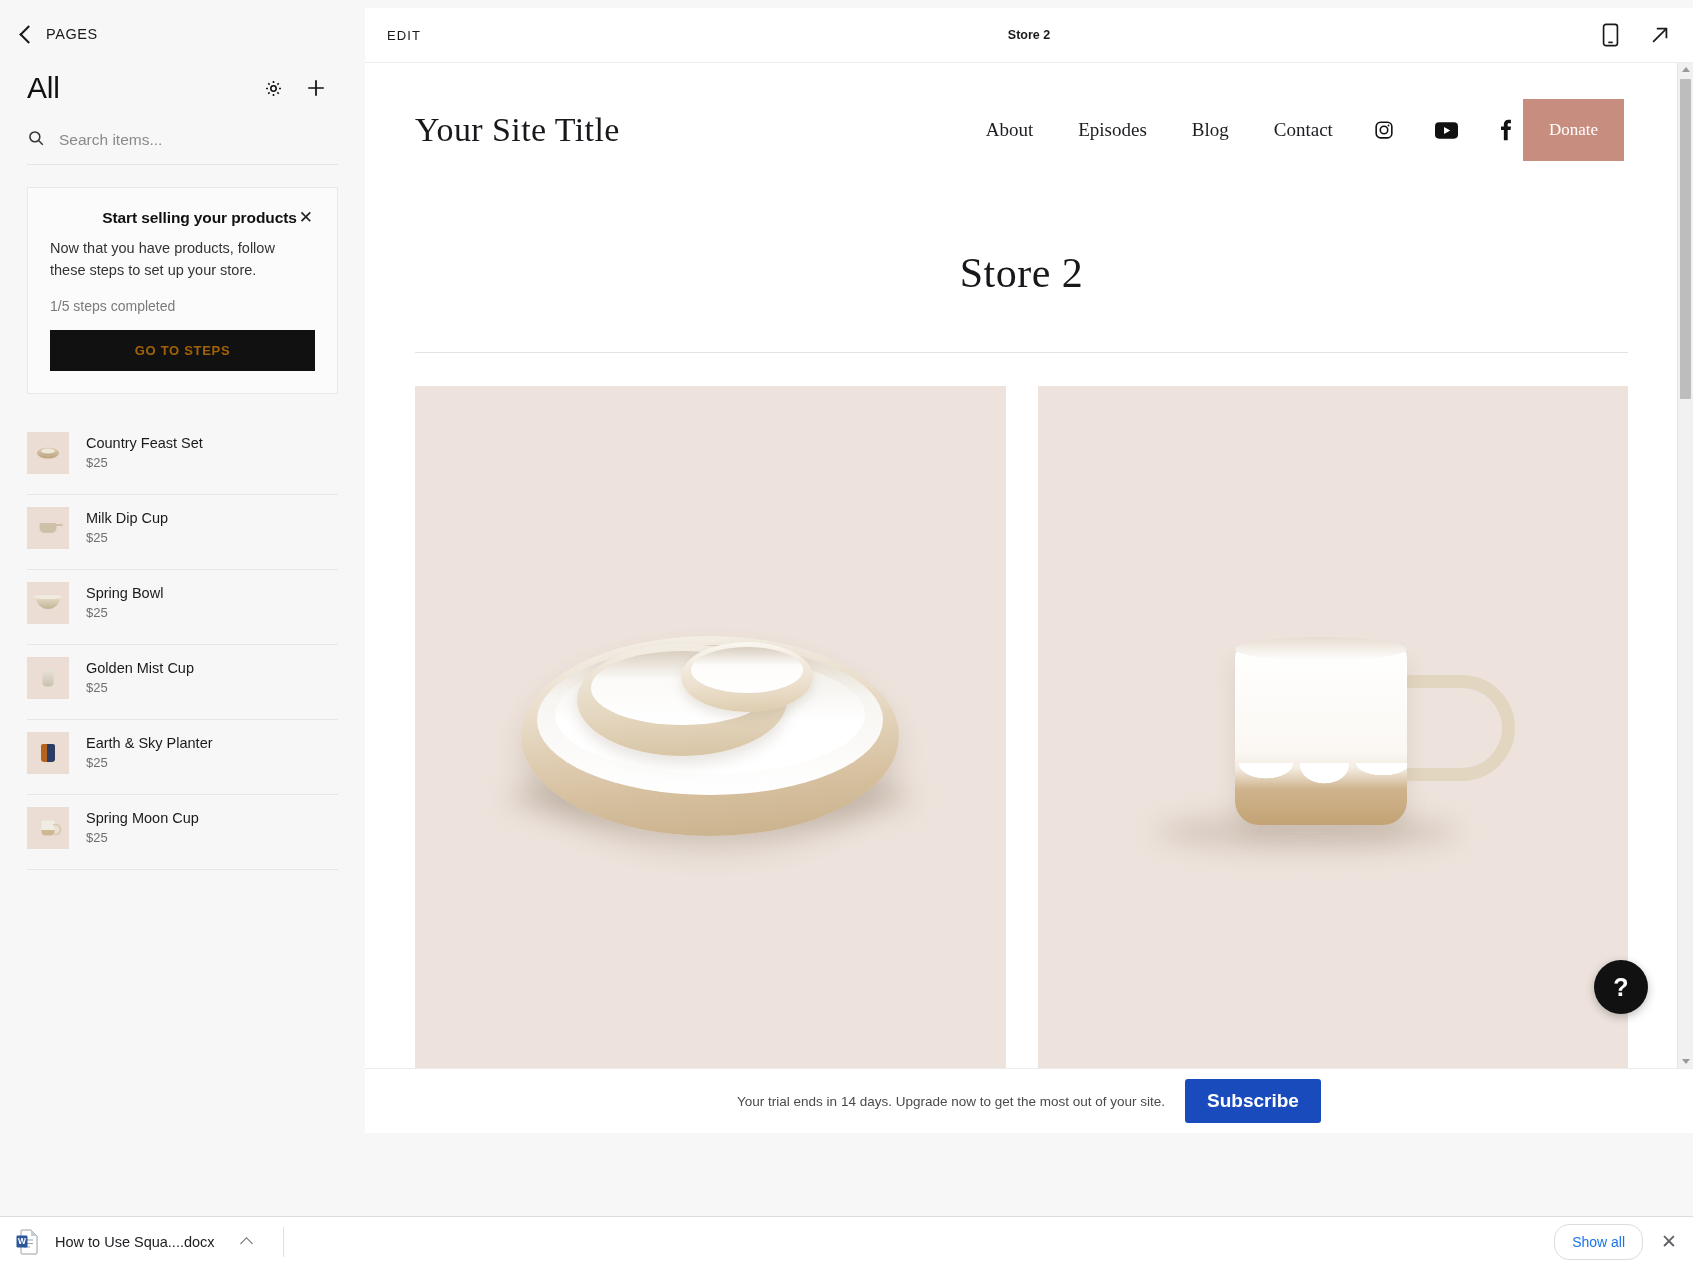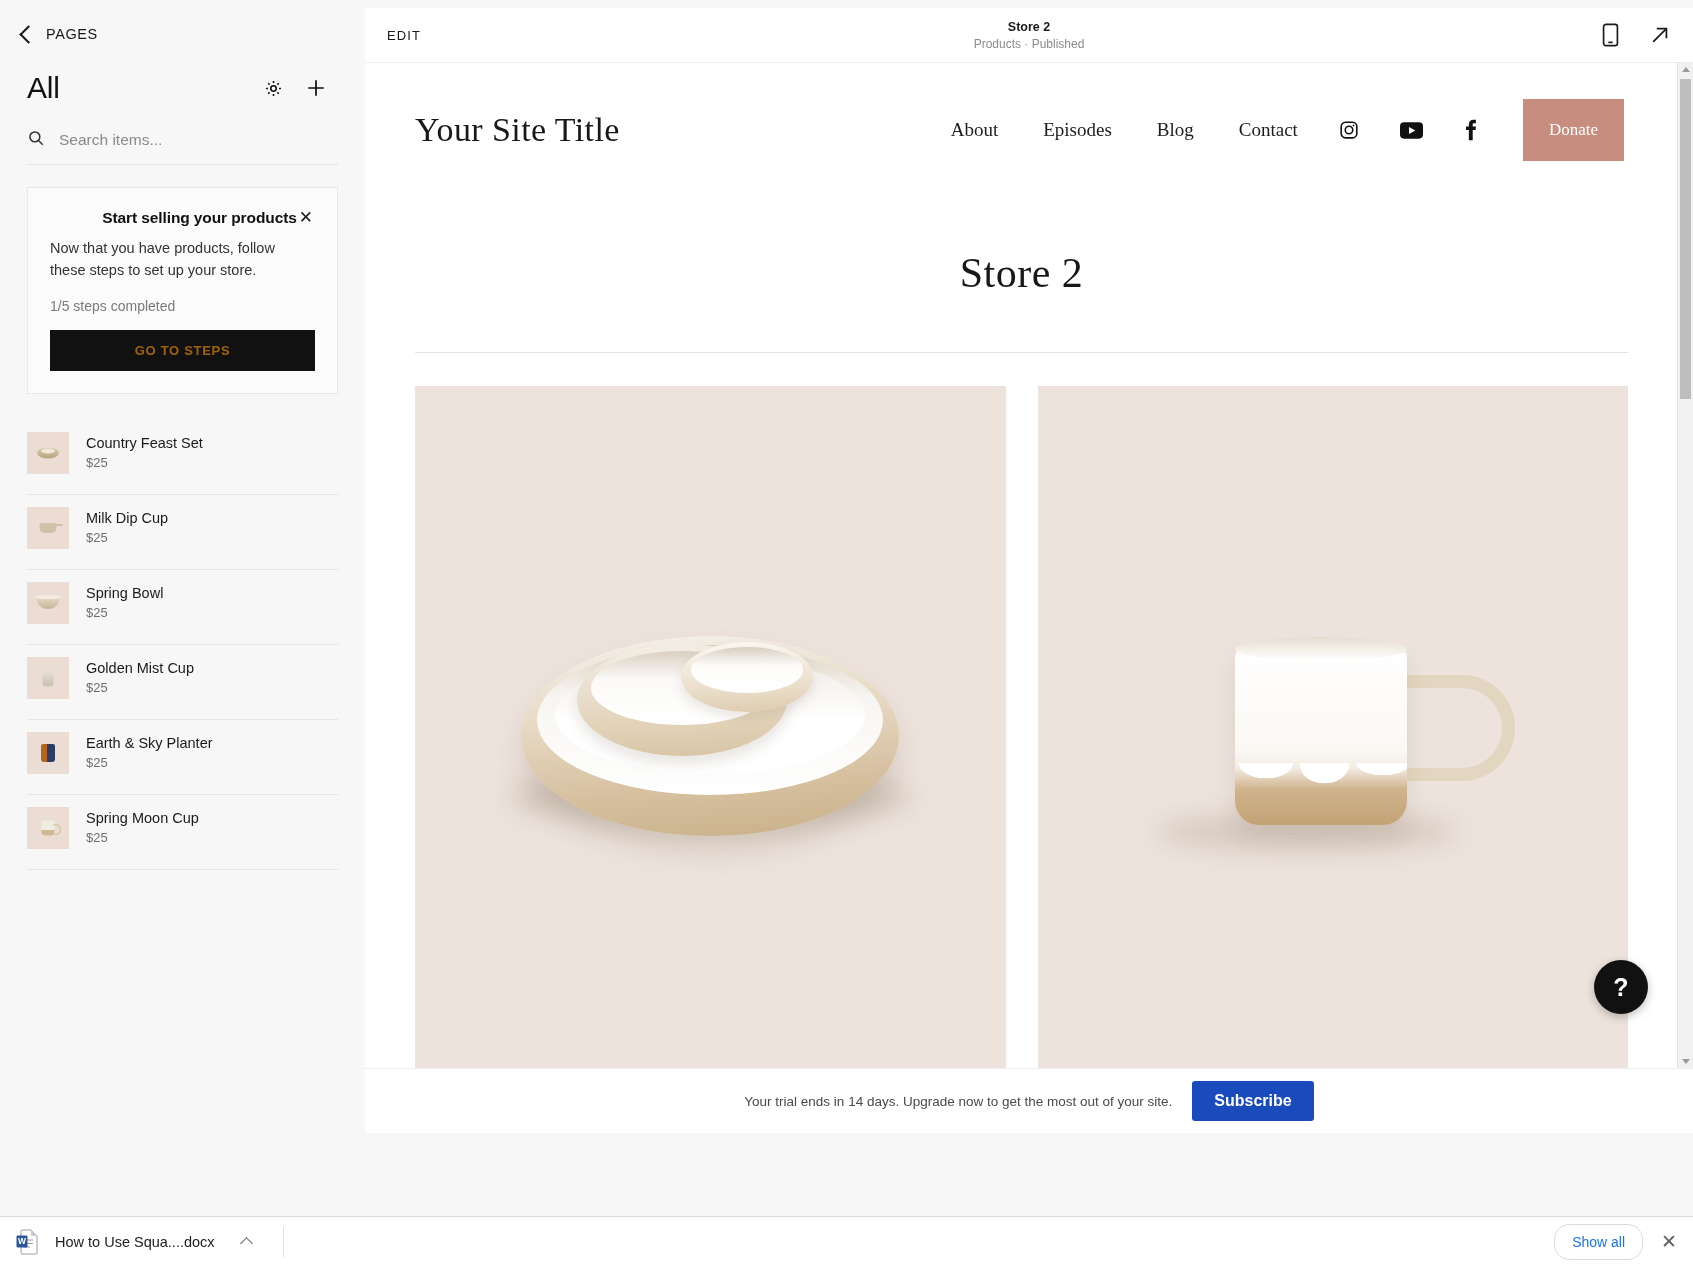--- a/index.html
+++ b/index.html
@@ -155,21 +155,20 @@
     font-size: 34px; color: #16181b; letter-spacing: 0.4px;
   }
   .site-nav { display: flex; align-items: center; gap: 11px; }
   .nav-link {
     font-family: "Liberation Serif", serif;
     font-size: 19px; color: #1b1d20; cursor: pointer;
     margin-left: 34px;
   }
   .social { margin-left: 30px; cursor: pointer; display: flex; align-items: center; }
   .donate-btn {
-    margin-left: 35px;
     background: #c78e80; color: #ffffff;
     font-family: "Liberation Serif", serif;
     font-size: 17px;
     border: none; cursor: pointer;
     padding: 21px 26px;
   }
 
   .page-title {
     font-family: "Liberation Serif", serif;
     font-size: 42px; color: #16181b;
@@ -314,21 +313,21 @@
     width: 1328px; height: 65px;
     background: #ffffff;
     display: flex; align-items: center; justify-content: center; gap: 20px;
     border-top: 1px solid #ececec;
   }
   .trial-text { font-size: 13.5px; color: #4a4a4a; }
   .subscribe-btn {
     background: #1a4bbd; color: #fff;
     border: none; cursor: pointer;
     font-family: "Liberation Sans", sans-serif;
-    font-size: 16px; font-weight: 700;
+    font-size: 19px; font-weight: 700;
     padding: 11px 22px; border-radius: 3px;
   }
 
   
   .download-bar {
     position: absolute; left: 0; bottom: 0;
     width: 1693px; height: 50px;
     background: #ffffff;
     border-top: 1px solid #dadce0;
     display: flex; align-items: center;
@@ -474,21 +473,20 @@
 
     </div>
   </div>
 
   <div class="preview">
 
     <div class="preview-bar">
       <div class="pb-edit">EDIT</div>
       <div class="pb-center">
         <div class="pb-title">Store 2</div>
-        <div class="pb-sub">Products · Published</div>
       </div>
       <div class="pb-icons">
         <span class="icon-btn">
           <svg width="17" height="24" viewBox="0 0 18 26" fill="none" stroke="#1a1a1a" stroke-width="1.8">
             <rect x="1.5" y="1.5" width="15" height="23" rx="2.6"></rect>
             <line x1="6.6" y1="21" x2="11.4" y2="21" stroke-width="1.8"></line>
           </svg>
         </span>
         <span class="icon-btn">
           <svg width="22" height="22" viewBox="0 0 24 24" fill="none" stroke="#1a1a1a" stroke-width="1.9">

